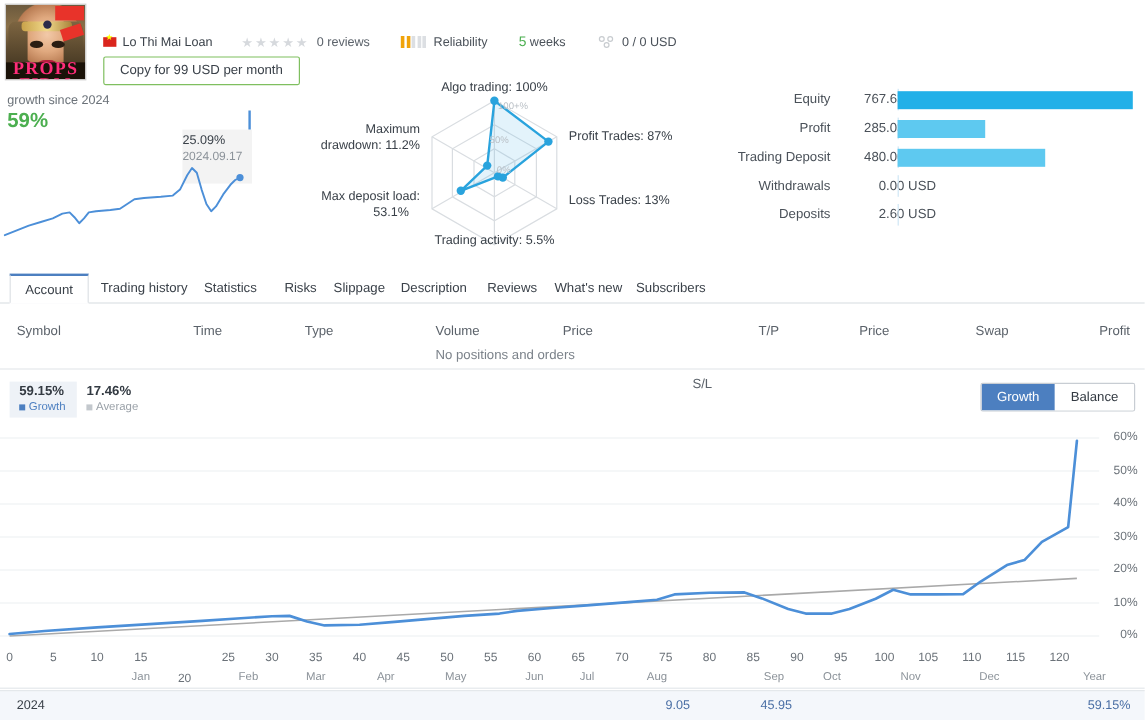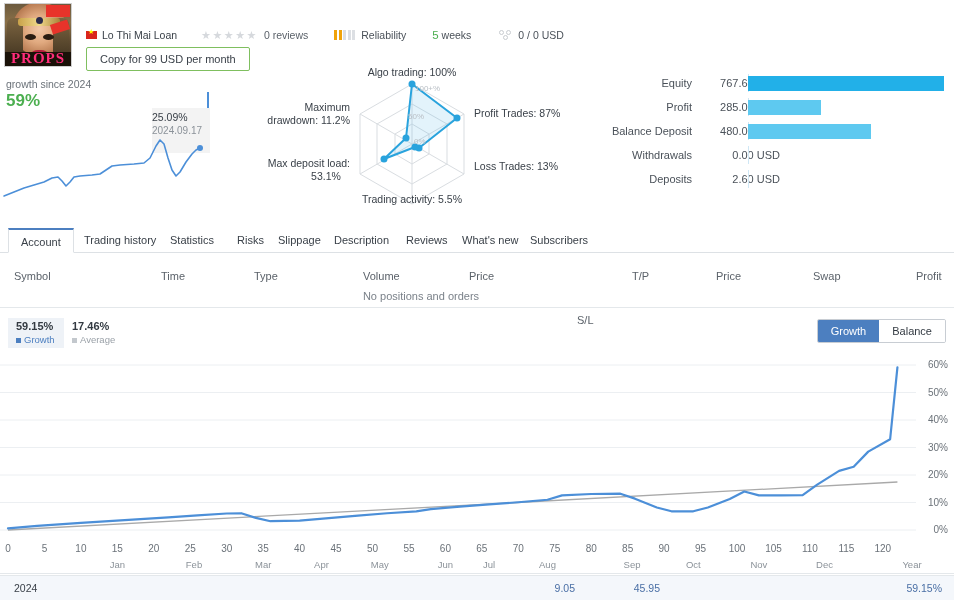--- a/index.html
+++ b/index.html
@@ -243,21 +243,21 @@
         <div class="eq-track"></div>
         <div class="eq-bar" style="width: 196px; background: rgb(34, 176, 232);"></div>
       </div>
       <div class="eq-row" style="top: 24px;">
         <div class="eq-label">Profit</div>
         <div class="eq-value">285.03 USD</div>
         <div class="eq-track"></div>
         <div class="eq-bar" style="width: 73px; background: rgb(94, 201, 240);"></div>
       </div>
       <div class="eq-row" style="top: 48px;">
-        <div class="eq-label">Balance Deposit</div>
+        <div class="eq-label">Trading Deposit</div>
         <div class="eq-value">480.00 USD</div>
         <div class="eq-track"></div>
         <div class="eq-bar" style="width: 123px; background: rgb(94, 201, 240);"></div>
       </div>
       <div class="eq-row" style="top: 72px;">
         <div class="eq-label">Withdrawals</div>
         <div class="eq-value">0.00 USD</div>
         <div class="eq-track"></div>
       </div>
       <div class="eq-row" style="top: 96px;">
@@ -335,21 +335,21 @@
         <div class="ylab" style="top: 31.5px;">50%</div>
         <div class="ylab" style="top: 4px;">60%</div>
       </div>
   </div>
 
   <div class="xaxis" id="xaxis">
       <div class="xt" style="left: 8px;">0</div>
       <div class="xt" style="left: 44.4516px;">5</div>
       <div class="xt" style="left: 80.9032px;">10</div>
       <div class="xt" style="left: 117.355px;">15</div>
-      <div class="xt" style="left: 153.806px;">20</div>
+      <div class="xt" style="left: 153.806px; margin-top: 17px;">20</div>
       <div class="xt" style="left: 190.258px;">25</div>
       <div class="xt" style="left: 226.71px;">30</div>
       <div class="xt" style="left: 263.161px;">35</div>
       <div class="xt" style="left: 299.613px;">40</div>
       <div class="xt" style="left: 336.065px;">45</div>
       <div class="xt" style="left: 372.516px;">50</div>
       <div class="xt" style="left: 408.968px;">55</div>
       <div class="xt" style="left: 445.419px;">60</div>
       <div class="xt" style="left: 481.871px;">65</div>
       <div class="xt" style="left: 518.323px;">70</div>
@@ -357,28 +357,28 @@
       <div class="xt" style="left: 591.226px;">80</div>
       <div class="xt" style="left: 627.677px;">85</div>
       <div class="xt" style="left: 664.129px;">90</div>
       <div class="xt" style="left: 700.581px;">95</div>
       <div class="xt" style="left: 737.032px;">100</div>
       <div class="xt" style="left: 773.484px;">105</div>
       <div class="xt" style="left: 809.935px;">110</div>
       <div class="xt" style="left: 846.387px;">115</div>
       <div class="xt" style="left: 882.839px;">120</div>
       <div class="xm" style="left: 117.355px;">Jan</div>
-      <div class="xm" style="left: 194px;">Feb</div>
+      <div class="xm" style="left: 207px;">Feb</div>
       <div class="xm" style="left: 263.161px;">Mar</div>
       <div class="xm" style="left: 321.484px;">Apr</div>
       <div class="xm" style="left: 379.806px;">May</div>
       <div class="xm" style="left: 445.419px;">Jun</div>
       <div class="xm" style="left: 489.161px;">Jul</div>
       <div class="xm" style="left: 547.484px;">Aug</div>
-      <div class="xm" style="left: 632px;">Sep</div>
+      <div class="xm" style="left: 645px;">Sep</div>
       <div class="xm" style="left: 693.29px;">Oct</div>
       <div class="xm" style="left: 758.903px;">Nov</div>
       <div class="xm" style="left: 824.516px;">Dec</div>
       <div class="xm" style="left: 912px;">Year</div>
     </div>
 
   <div class="footer">
     <div class="f-year">2024</div>
   <div class="f-cell" style="left: 515px; width: 60px;">9.05</div>
       <div class="f-cell" style="left: 600px; width: 60px;">45.95</div>

